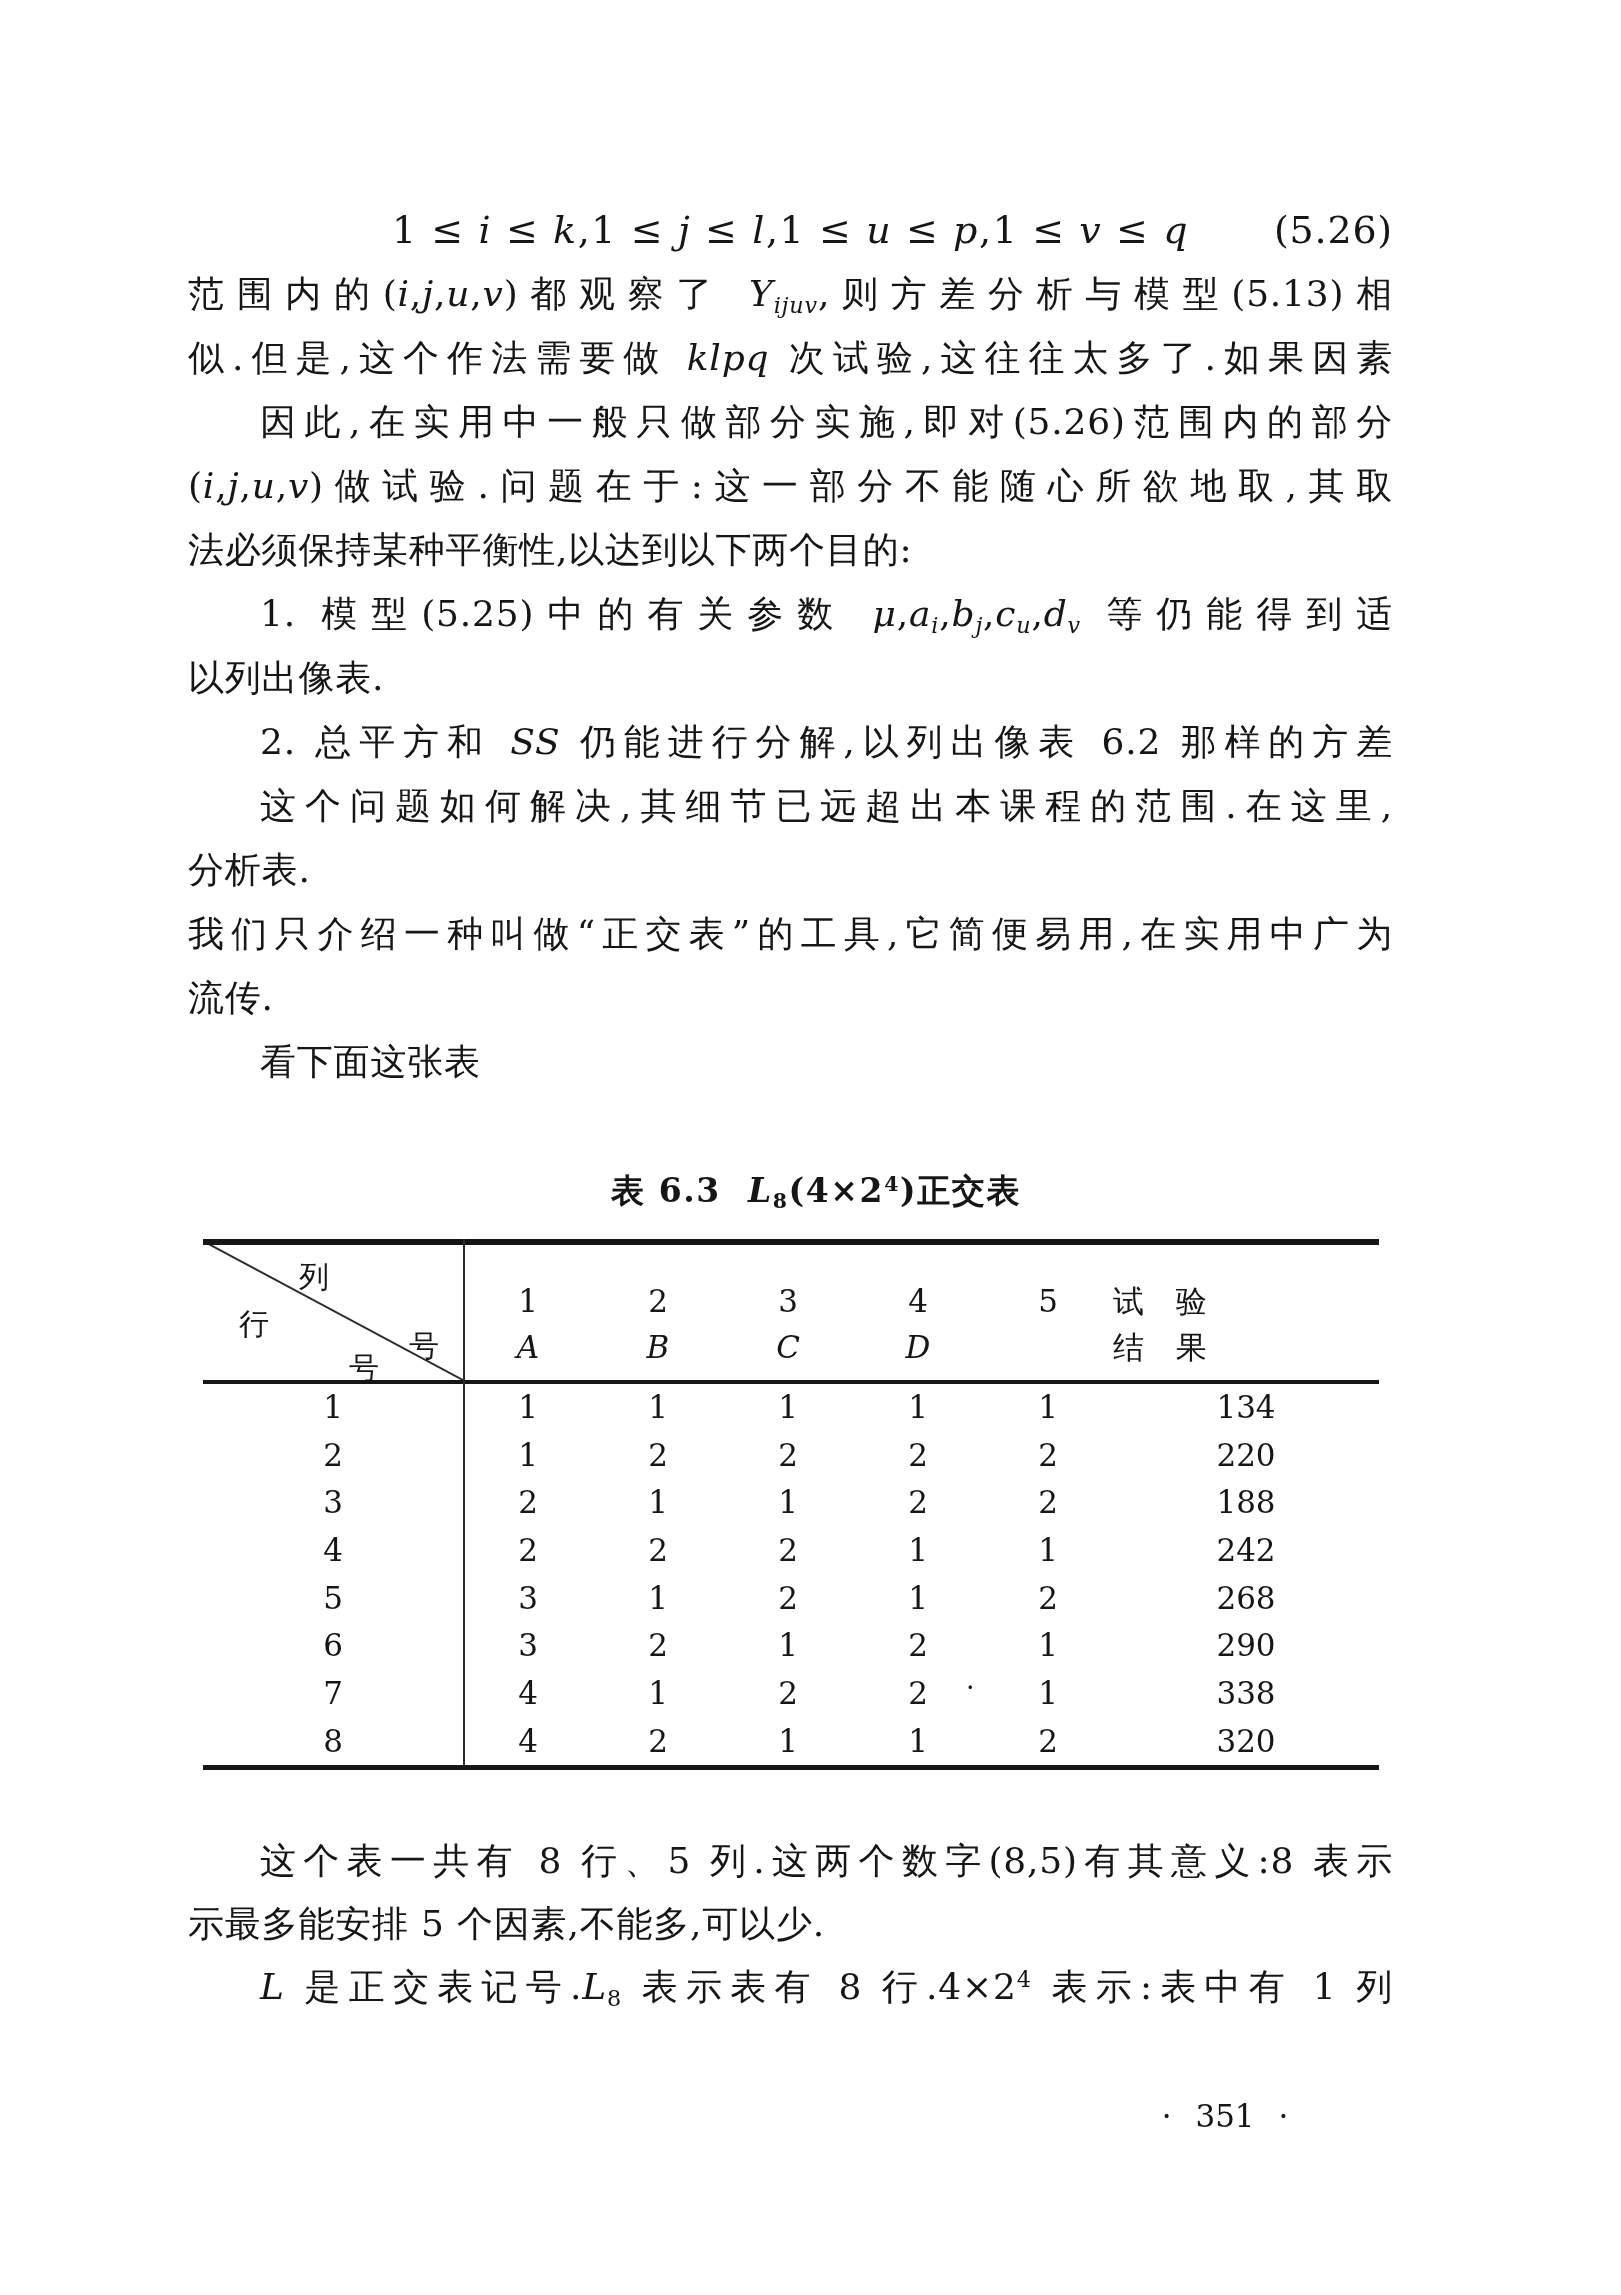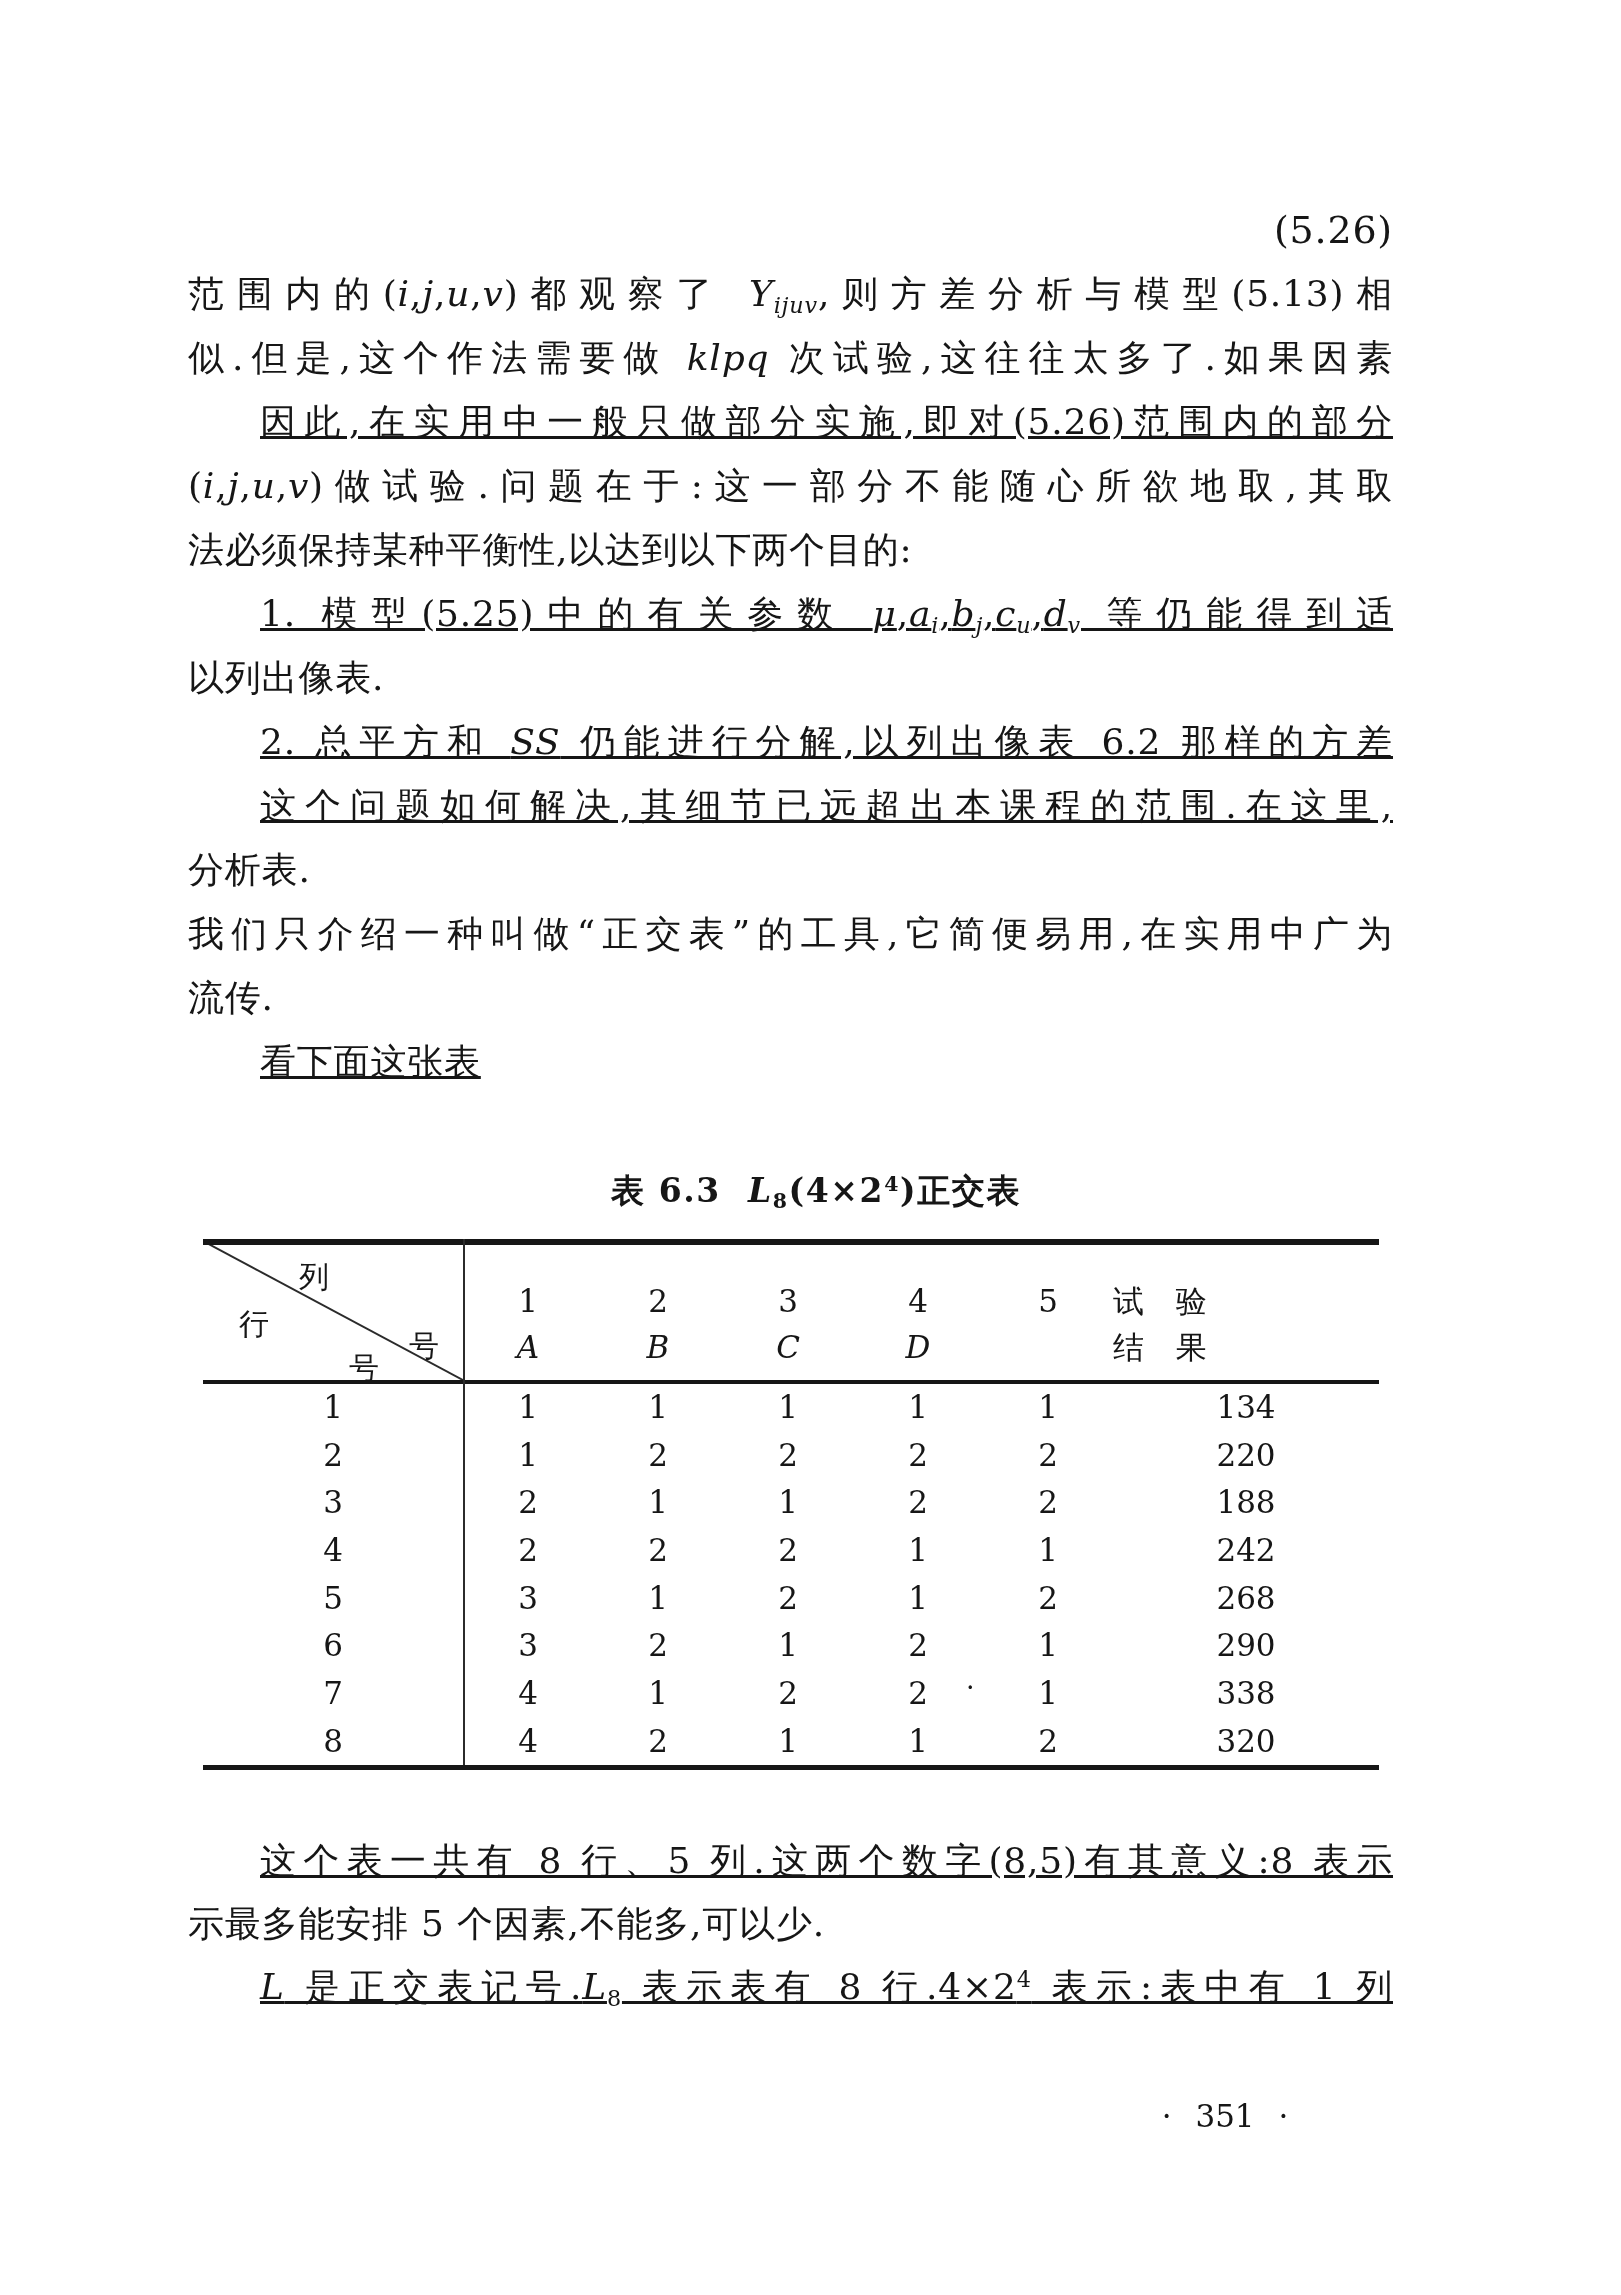--- a/index.html
+++ b/index.html
@@ -8,21 +8,21 @@
     background:#ffffff; color:#161616;
     font-family:"DejaVu Serif","Liberation Serif",serif;
     overflow:hidden;
   }
   .content { position:absolute; left:188px; top:198px; width:1205px; }
   .line {
     font-size:36px; line-height:64px; height:64px;
     white-space:nowrap; letter-spacing:0.8px;
   }
   .full { text-align:justify; text-align-last:justify; }
-  .indent { text-indent:72px;text-decoration:underline; }
+  .indent { text-indent:72px; }
   i { font-style:italic; }
   sub { font-size:62%; line-height:0; vertical-align:-0.3em; }
   sup { font-size:62%; line-height:0; vertical-align:0.55em; }
   .formula-line {
     position:relative; text-align:center; height:64px; line-height:64px;
     font-size:38px; letter-spacing:1.6px; white-space:nowrap;
   }
   .eq-num { position:absolute; right:0; top:0; letter-spacing:0.8px;margin-left:12px; }
   .table-title {
     position:absolute; top:1169px; left:5px; width:100%;
@@ -68,20 +68,21 @@
   .page-num {
     position:absolute; top:2098px; right:279px; width:236px;
     text-align:center; font-size:31px; word-spacing:14px;
   }
 </style>
 </head>
 <body>
 
 <div class="content">
   <div class="formula-line">
+    <span>1 ≤ <i>i</i> ≤ <i>k</i>,1 ≤ <i>j</i> ≤ <i>l</i>,1 ≤ <i>u</i> ≤ <i>p</i>,1 ≤ <i>v</i> ≤ <i>q</i></span>
     <span class="eq-num">(5.26)</span>
   </div>
   <div class="line full">范围内的(<i>i</i>,<i>j</i>,<i>u</i>,<i>v</i>)都观察了 <i>Y</i><sub><i>ijuv</i></sub>,则方差分析与模型(5.13)相</div>
   <div class="line full">似.但是,这个作法需要做 <i>klpq</i> 次试验,这往往太多了.如果因素</div>
   <div class="line full indent">因此,在实用中一般只做部分实施,即对(5.26)范围内的部分</div>
   <div class="line full">(<i>i</i>,<i>j</i>,<i>u</i>,<i>v</i>)做试验.问题在于:这一部分不能随心所欲地取,其取</div>
   <div class="line">法必须保持某种平衡性,以达到以下两个目的:</div>
   <div class="line full indent">1. 模型(5.25)中的有关参数 <i>μ</i>,<i>a</i><sub><i>i</i></sub>,<i>b</i><sub><i>j</i></sub>,<i>c</i><sub><i>u</i></sub>,<i>d</i><sub><i>v</i></sub> 等仍能得到适</div>
   <div class="line">以列出像表.</div>
   <div class="line full indent">2. 总平方和 <i>SS</i> 仍能进行分解,以列出像表 6.2 那样的方差</div>

